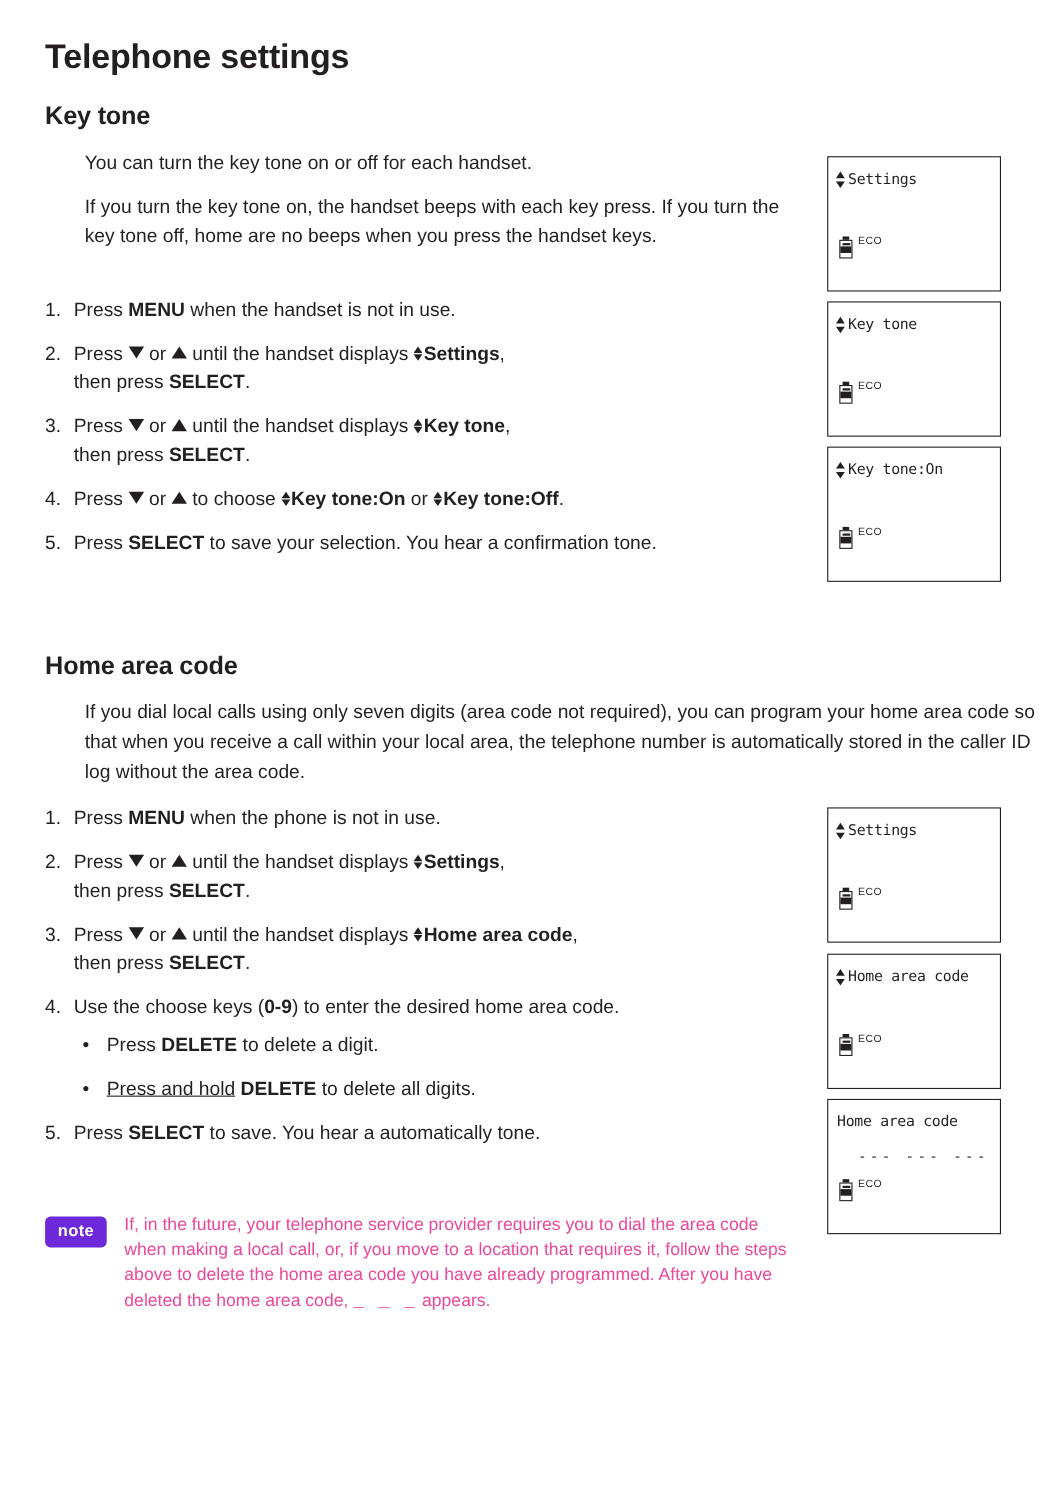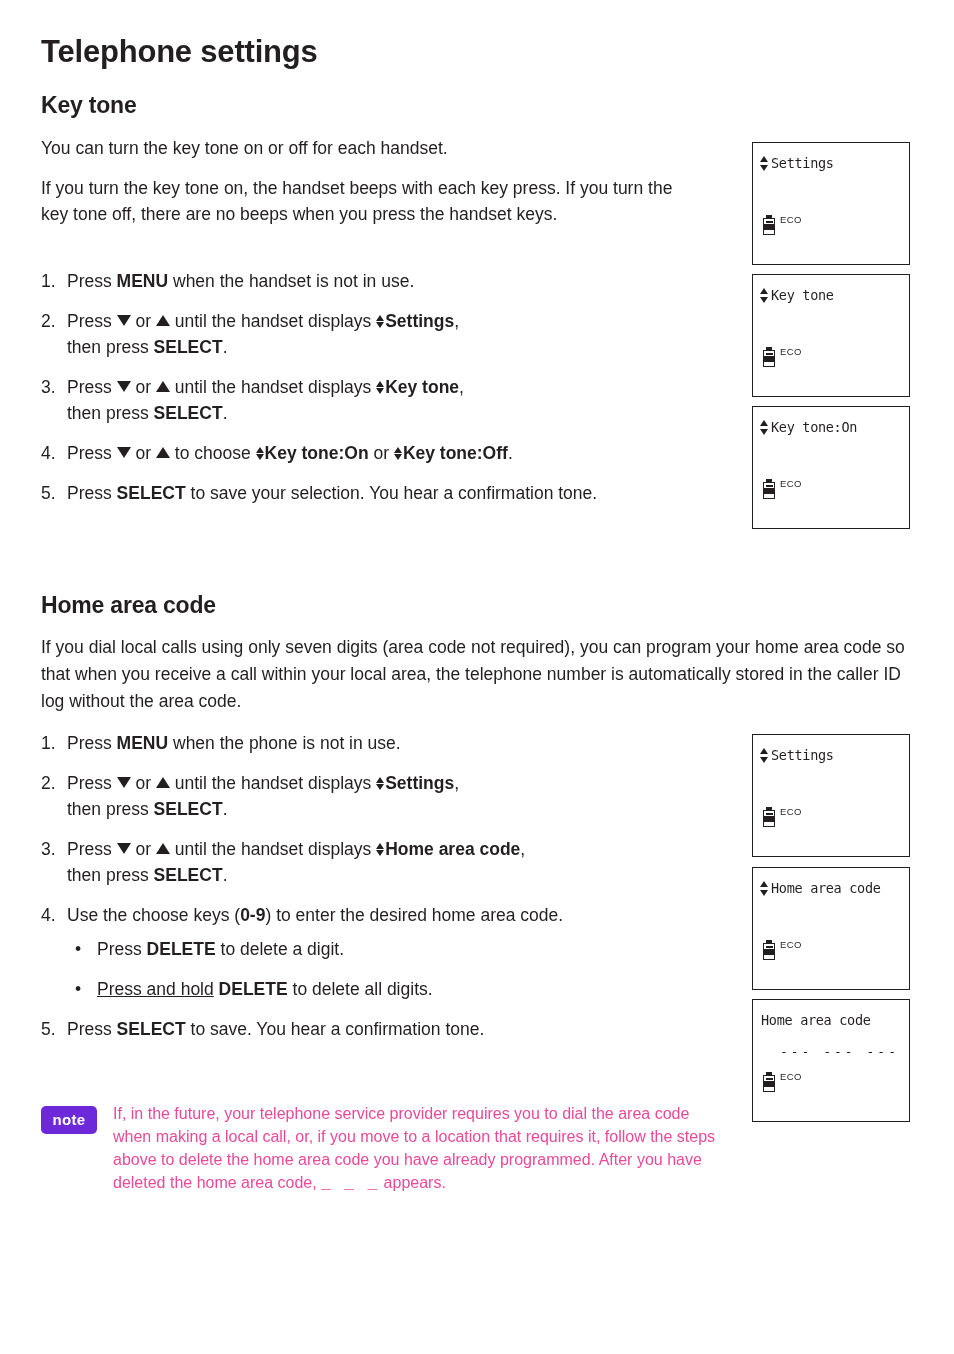--- a/index.html
+++ b/index.html
@@ -42,20 +42,21 @@
   }
   .section-title.key-tone { left: 41px; top: 92px; }
   .section-title.home-area { left: 41px; top: 592px; }
 
   
   .para {
     position: absolute;
     font-size: 17.5px;
     line-height: 26px;
     color: #231f20;
+    margin-left: 36px;
   }
 
   .p-kt-1 { left: 41px; top: 135px; width: 660px; }
   .p-kt-2 { left: 41px; top: 175px; width: 648px; }
 
   .p-hac-intro {
     left: 41px; top: 634px; width: 875px;
     font-size: 17.5px; line-height: 27px;
   }
 
@@ -283,21 +284,21 @@
 </head>
 <body>
 
 <div class="page">
 
   <div class="page-title">Telephone settings</div>
 
   <div class="section-title key-tone">Key tone</div>
 
   <div class="para p-kt-1">You can turn the key tone on or off for each handset.</div>
-  <div class="para p-kt-2">If you turn the key tone on, the handset beeps with each key press. If you turn the key tone off, there are no beeps when you press the handset keys.</div>
+  <div class="para p-kt-2">If you turn the key tone on, the handset beeps with each key press. If you turn the key tone off, home are no beeps when you press the handset keys.</div>
 
   <div class="steps kt">
 
     <div class="step">
       <span class="num">1.</span>
       <span>Press </span><b>MENU</b><span> when the handset is not in use.</span>
     </div>
 
     <div class="step">
       <span class="num">2.</span>
@@ -354,21 +355,21 @@
           <span class="dot">•</span><span>Press </span><b>DELETE</b><span> to delete a digit.</span>
         </li>
         <li>
           <span class="dot">•</span><span class="ul">Press and hold</span><b> DELETE</b><span> to delete all digits.</span>
         </li>
       </ul>
     </div>
 
     <div class="step">
       <span class="num">5.</span>
-      <span>Press </span><b>SELECT</b><span> to save. You hear a confirmation tone.</span>
+      <span>Press </span><b>SELECT</b><span> to save. You hear a automatically tone.</span>
     </div>
 
   </div>
 
   <div class="note-wrap">
     <div class="note-badge">note</div>
     <div class="note-text"><span>If, in the future, your telephone service provider requires you to dial the area code when making a local call, or, if you move to a location that requires it, follow the steps above to delete the home area code you have already programmed. After you have deleted the home area code, </span><span class="blank-marks">_ _ _</span><span> appears.</span></div>
   </div>
 
   <div class="lcd" style="left:752px; top:142px;">

